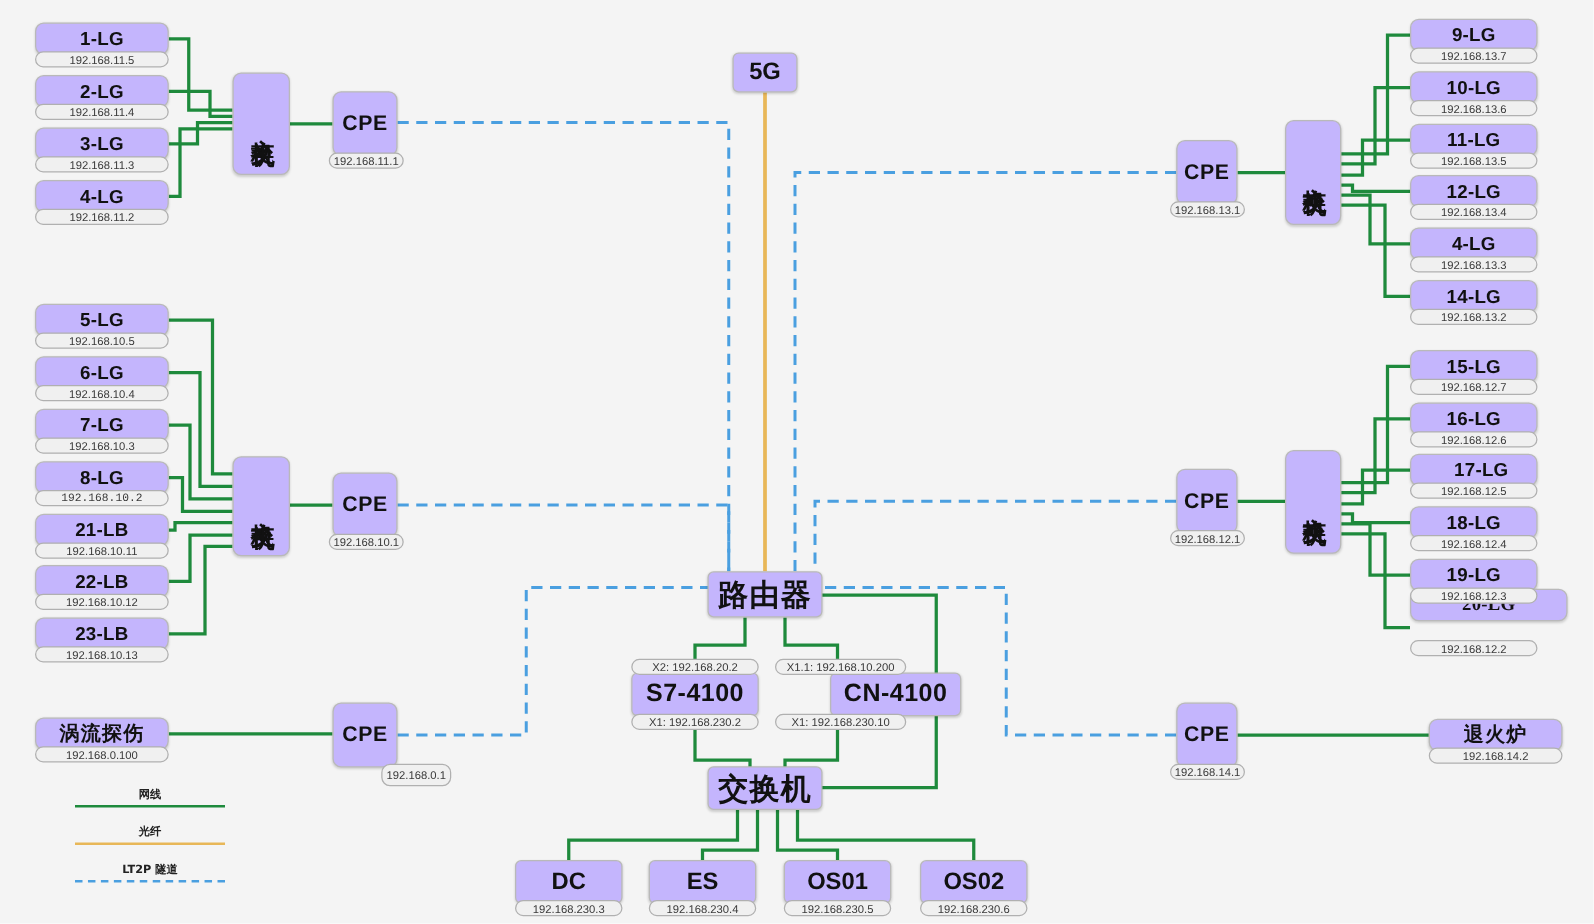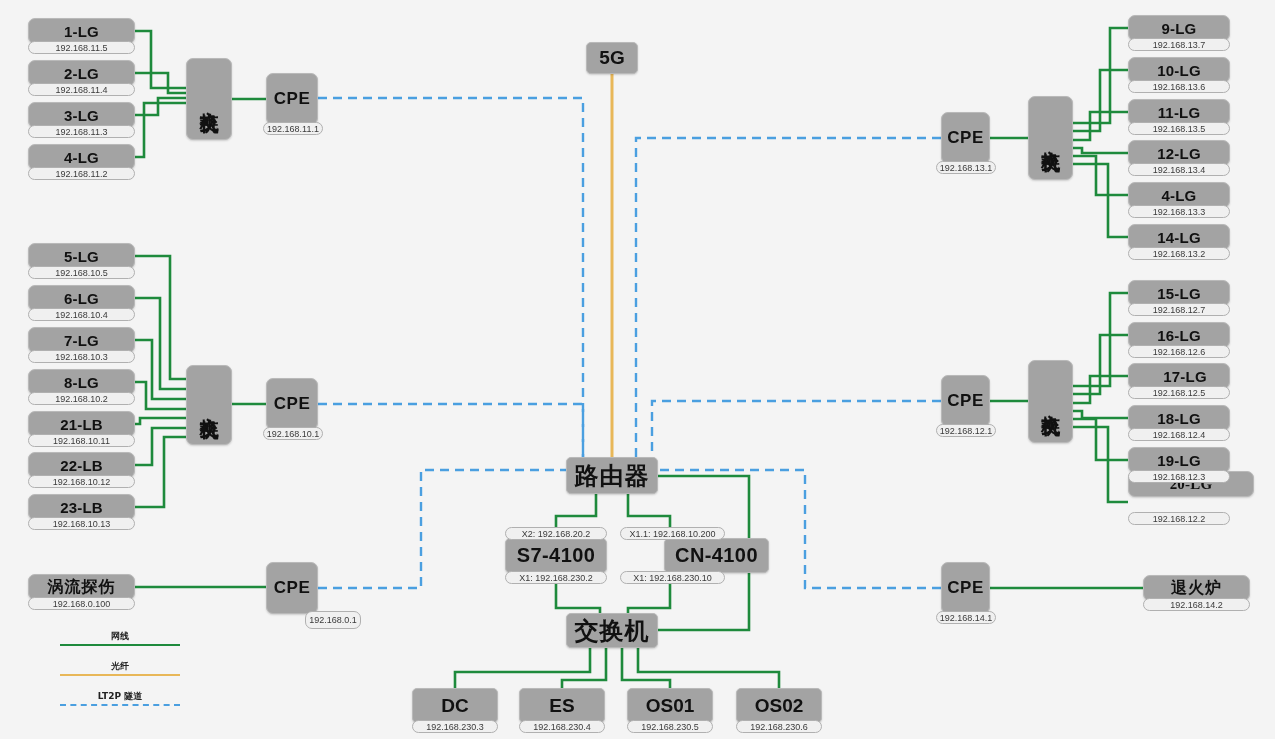--- a/index.html
+++ b/index.html
@@ -19,21 +19,21 @@
     position: absolute;
     left: 0; top: 0;
     width: 1275px;
     height: 739px;
     pointer-events: none;
   }
   
   .node {
     position: absolute;
     box-sizing: border-box;
-    background: #a3a3a3;
+    background: #c4b5fd;
     border: 1px solid #b9b9b9;
     border-radius: 7px;
     display: flex;
     align-items: center;
     justify-content: center;
     font-weight: bold;
     color: #111111;
     box-shadow: 0 1px 2px rgba(0,0,0,0.16);
     z-index: 5;
   }
@@ -287,21 +287,21 @@
   <div class="ip" style="left:28px; top:308px; width:107px; height:13px;">192.168.10.4</div>
 
   <div class="node" style="left:28px; top:327px; width:107px; height:26px;">
     <span class="lg-name">7-LG</span>
   </div>
   <div class="ip" style="left:28px; top:350px; width:107px; height:13px;">192.168.10.3</div>
 
   <div class="node" style="left:28px; top:369px; width:107px; height:26px;">
     <span class="lg-name">8-LG</span>
   </div>
-  <div class="ip" style="left:28px; top:392px; width:107px; height:13px;">192.168.10.2</div>
+  <div class="ip" style="left:28px; top:392px; width:107px; height:13px;font-family:Liberation Mono, monospace;">192.168.10.2</div>
 
   <div class="node" style="left:28px; top:411px; width:107px; height:26px;text-align:center;">
     <span class="lg-name">21-LB</span>
   </div>
   <div class="ip" style="left:28px; top:434px; width:107px; height:13px;">192.168.10.11</div>
 
   <div class="node" style="left:28px; top:452px; width:107px; height:26px;">
     <span class="lg-name">22-LB</span>
   </div>
   <div class="ip" style="left:28px; top:475px; width:107px; height:13px;">192.168.10.12</div>

